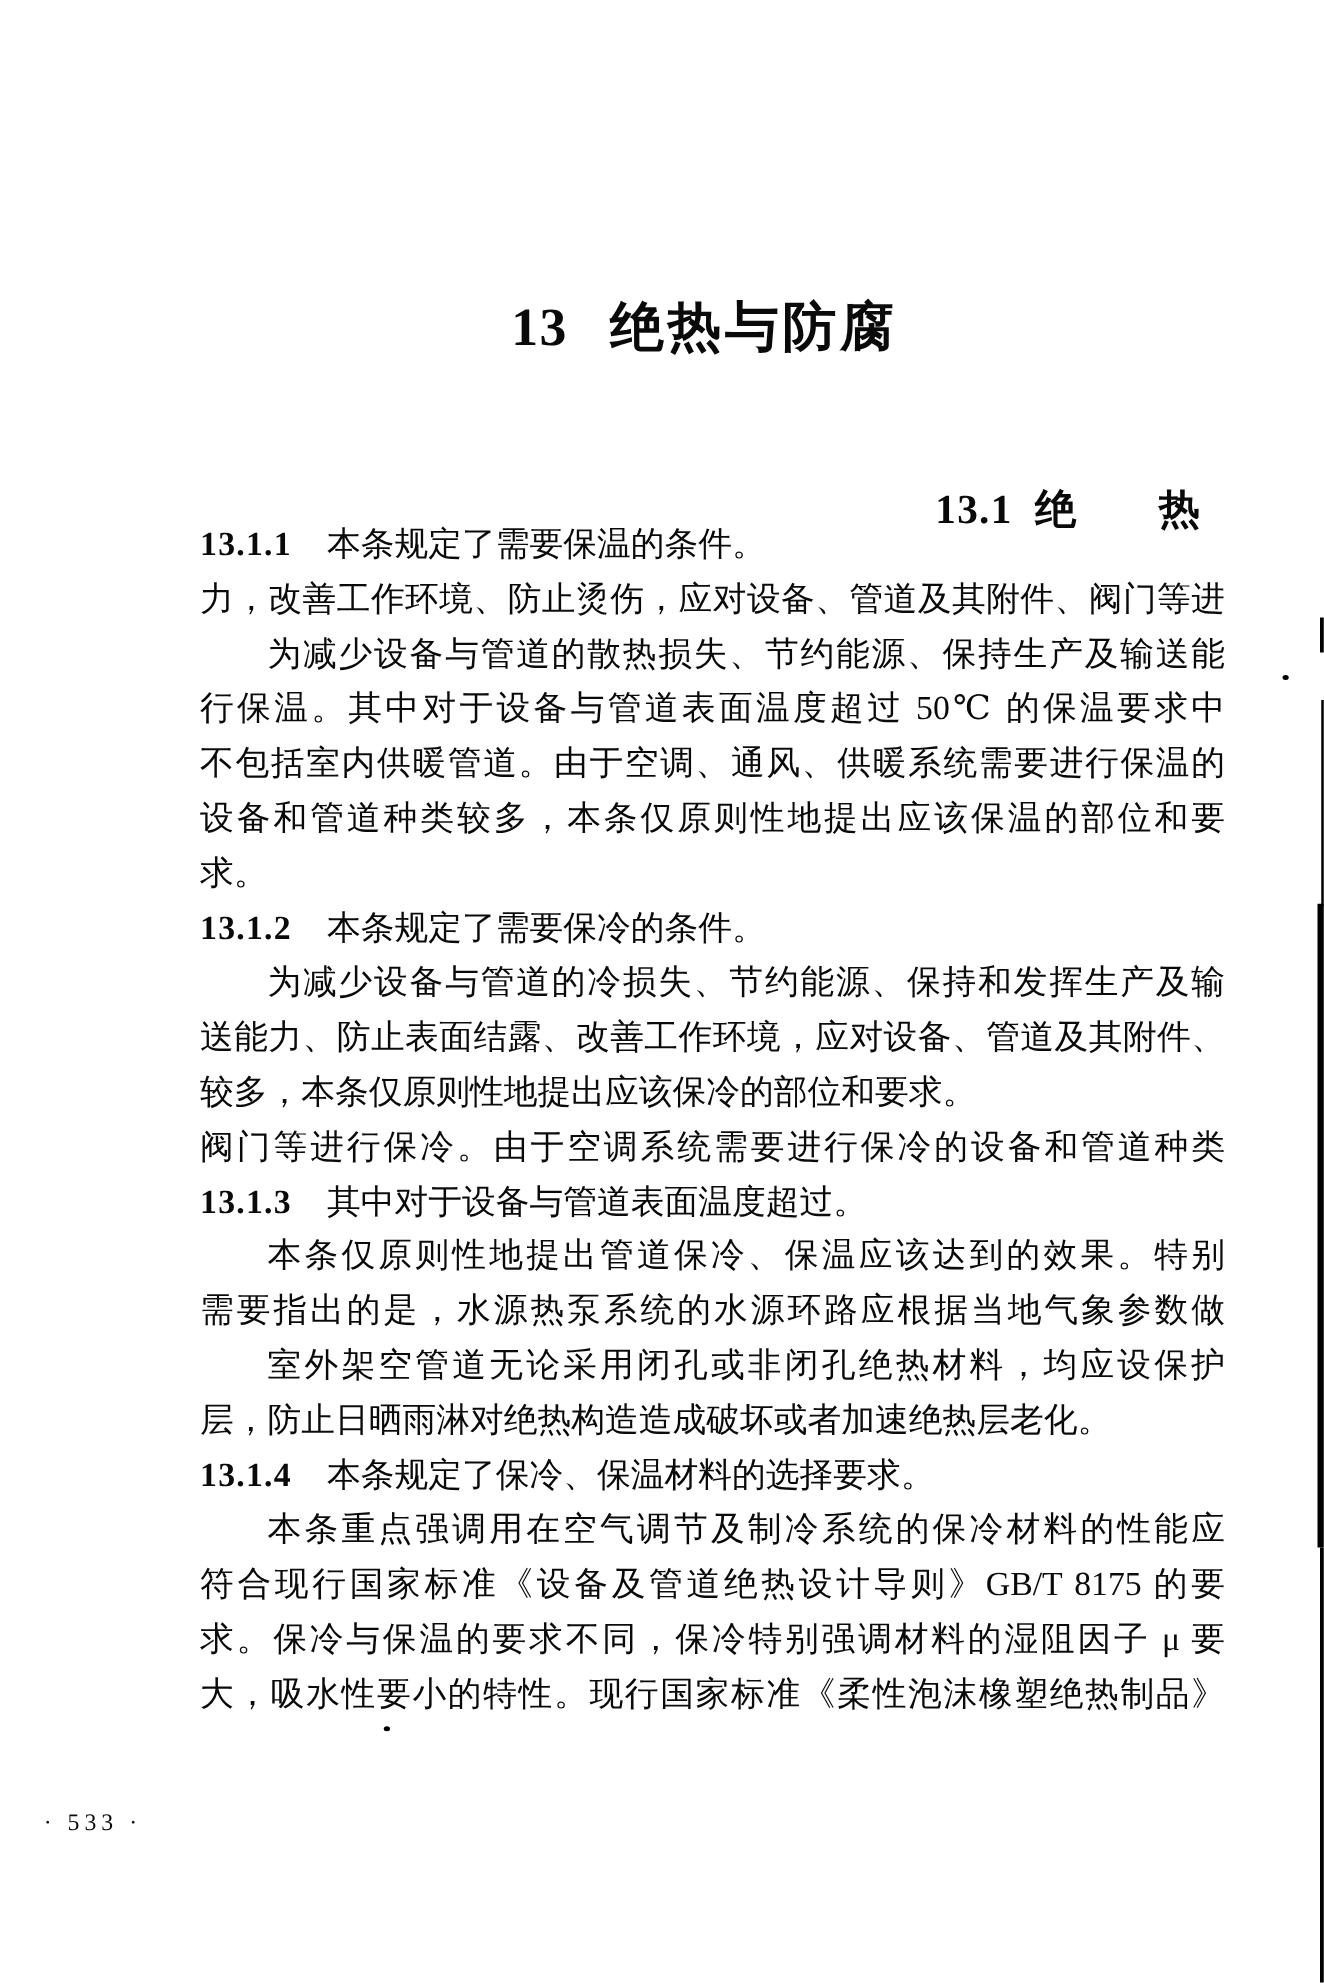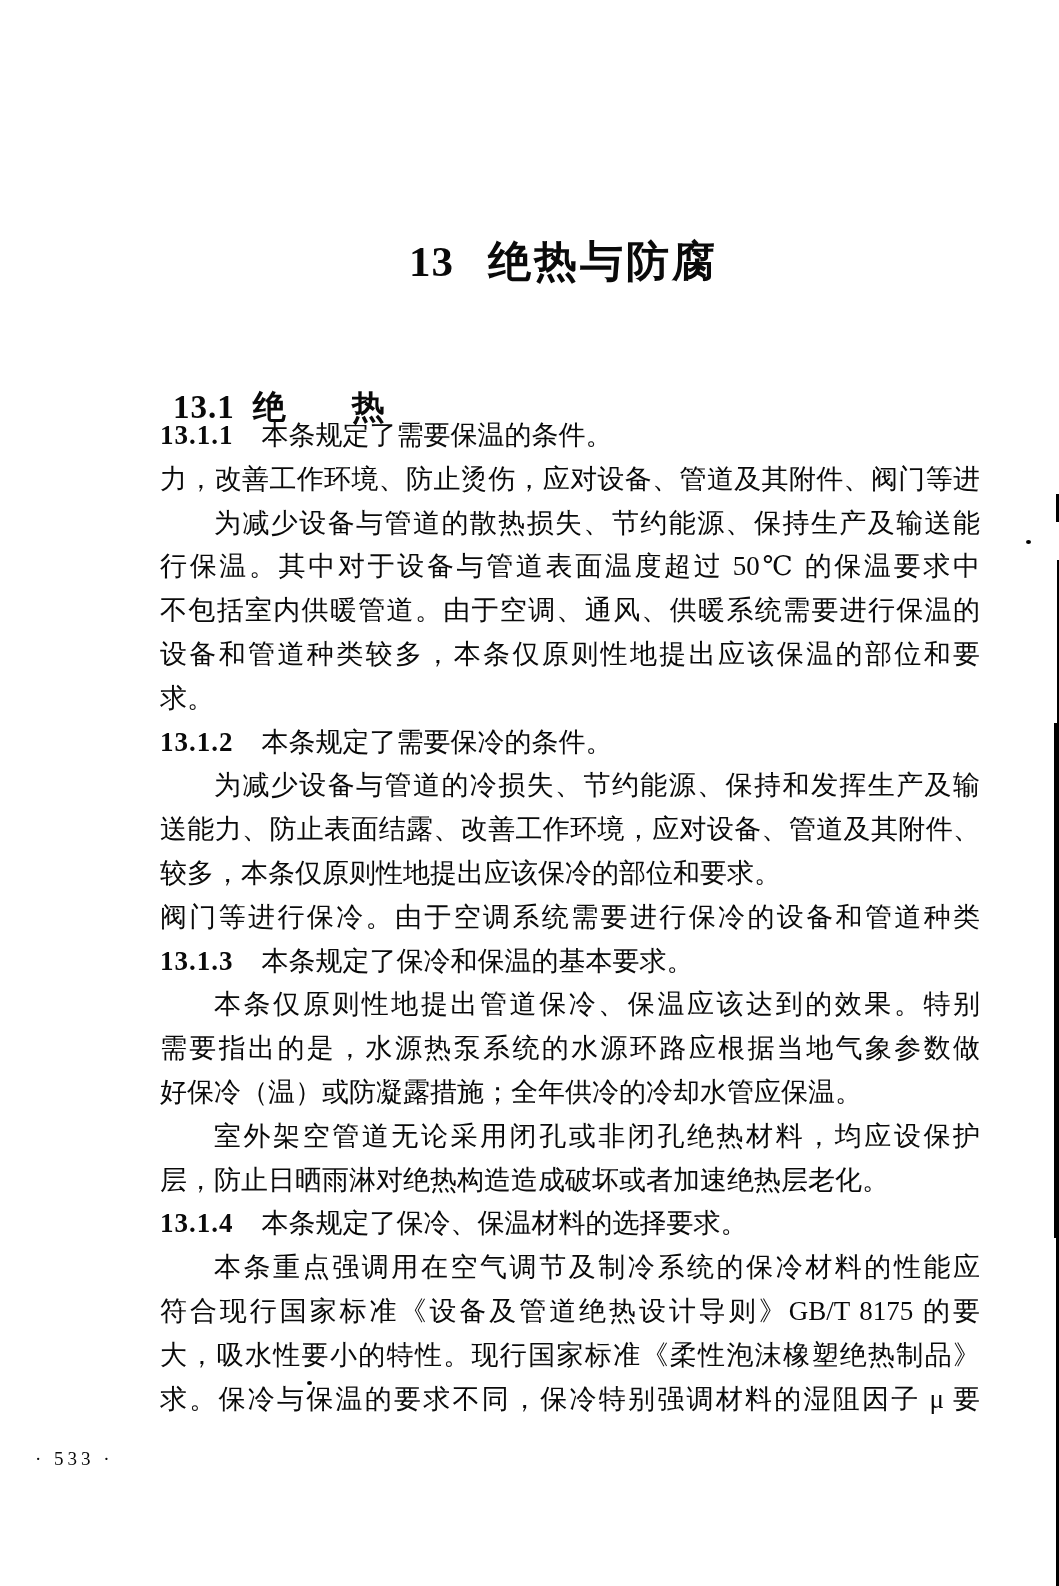--- a/index.html
+++ b/index.html
@@ -20,21 +20,21 @@
     font-size: 43px;
     font-weight: bold;
     letter-spacing: 3px;
     white-space: nowrap;
   }
   .chapter-title .num { margin-right: 34px; letter-spacing: 1px; }
 
   .section-heading {
     position: absolute;
     top: 348px; left: 140px; width: 820px;
-    text-align: left;
+    text-align: right;
     font-size: 33px;
     font-weight: bold;
     white-space: pre;
   }
   .section-heading .num { margin-right: 18px; letter-spacing: 1px; }
 
   .body-text {
     position: absolute;
     left: 140px; top: 414px; width: 820px;
     font-size: 27px;
@@ -94,31 +94,30 @@
       <div class="line fill indent"><span>为减少设备与管道的散热损失、节约能源、保持生产及输送能</span></div>
       <div class="line fill"><span>行保温。其中对于设备与管道表面温度超过 50℃ 的保温要求中</span></div>
       <div class="line fill"><span>不包括室内供暖管道。由于空调、通风、供暖系统需要进行保温的</span></div>
       <div class="line fill"><span>设备和管道种类较多，本条仅原则性地提出应该保温的部位和要</span></div>
       <div class="line"><span>求。</span></div>
       <div class="line"><span class="clause-num">13.1.2</span><span>本条规定了需要保冷的条件。</span></div>
       <div class="line fill indent"><span>为减少设备与管道的冷损失、节约能源、保持和发挥生产及输</span></div>
       <div class="line fill"><span>送能力、防止表面结露、改善工作环境，应对设备、管道及其附件、</span></div>
       <div class="line"><span>较多，本条仅原则性地提出应该保冷的部位和要求。</span></div>
       <div class="line fill"><span>阀门等进行保冷。由于空调系统需要进行保冷的设备和管道种类</span></div>
-      <div class="line"><span class="clause-num">13.1.3</span><span>本条规定了保冷和保温的基本要求。</span></div>
+      <div class="line"><span class="clause-num">13.1.3</span><span>其中对于设备与管道表面温度超过。</span></div>
       <div class="line fill indent"><span>本条仅原则性地提出管道保冷、保温应该达到的效果。特别</span></div>
       <div class="line fill"><span>需要指出的是，水源热泵系统的水源环路应根据当地气象参数做</span></div>
-      <div class="line"><span>好保冷（温）或防凝露措施；全年供冷的冷却水管应保温。</span></div>
       <div class="line fill indent"><span>室外架空管道无论采用闭孔或非闭孔绝热材料，均应设保护</span></div>
       <div class="line"><span>层，防止日晒雨淋对绝热构造造成破坏或者加速绝热层老化。</span></div>
       <div class="line"><span class="clause-num">13.1.4</span><span>本条规定了保冷、保温材料的选择要求。</span></div>
       <div class="line fill indent"><span>本条重点强调用在空气调节及制冷系统的保冷材料的性能应</span></div>
       <div class="line fill"><span>符合现行国家标准《设备及管道绝热设计导则》GB/T 8175 的要</span></div>
+      <div class="line fill"><span>求。保冷与保温的要求不同，保冷特别强调材料的湿阻因子 μ 要</span></div>
       <div class="line fill"><span>大，吸水性要小的特性。现行国家标准《柔性泡沫橡塑绝热制品》</span></div>
-      <div class="line fill"><span>求。保冷与保温的要求不同，保冷特别强调材料的湿阻因子 μ 要</span></div>
     </div>
 
   <div class="footer">
     <span>· 533 ·</span>
   </div>
 
   <div class="artifact edge-1"></div>
   <div class="artifact edge-2"></div>
   <div class="artifact edge-3"></div>
   <div class="artifact edge-4"></div>

